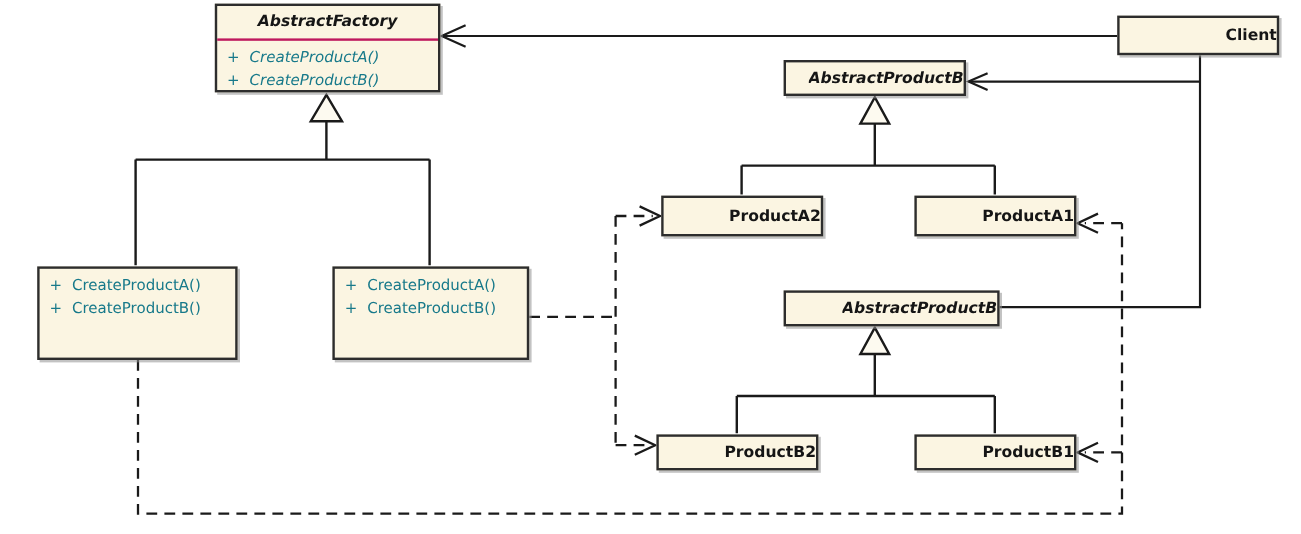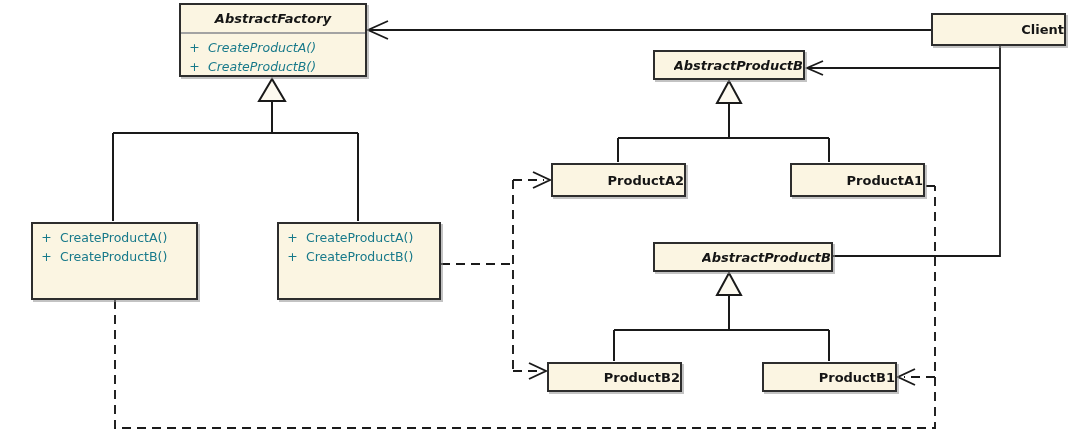--- a/index.html
+++ b/index.html
@@ -11,21 +11,21 @@
 
   .uml-class {
     position:absolute; box-sizing:border-box; z-index:2;
     background:#FBF5E2; border:2px solid #2d2d2d;
     box-shadow:2px 2px 0 rgba(145,145,145,.55);
   }
   .uml-title {
     font-weight:bold; font-size:13px; color:#151515; text-align:center;
     white-space:nowrap; overflow:hidden;
   }
-  .two .uml-title { border-bottom:2px solid #a3a3a3; }
+  .two .uml-title { border-bottom:2px solid #be185d; }
   .uml-class.af .uml-title { line-height:27px; height:27px; }
   .uml-class.cf .uml-title { line-height:29px; height:29px; }
   .single { display:flex; align-items:center; justify-content:flex-end; }
   .single .uml-title { border:none; }
   .abstract .uml-title, .abstract .uml-method { font-style:italic; }
 
   .uml-methods { padding-top:4px; }
   .uml-method {
     display:flex; font-size:12.5px; line-height:19px; color:#17798A; white-space:nowrap;
   }
@@ -97,21 +97,21 @@
   </div>
 
   <div class="uml-class single abstract" style="left:653px;top:50px;width:152px;height:30px;">
     <div class="uml-title">AbstractProductB</div>
   </div>
 
   <div class="uml-class single" style="left:551px;top:163px;width:135px;height:34px;">
     <div class="uml-title">ProductA2</div>
   </div>
 
-  <div class="uml-class single" style="left:790px;top:163px;width:135px;height:34px;">
+  <div class="uml-class single" style="left:762px;top:163px;width:135px;height:34px;">
     <div class="uml-title">ProductA1</div>
   </div>
 
   <div class="uml-class single abstract" style="left:653px;top:242px;width:180px;height:30px;">
     <div class="uml-title">AbstractProductB</div>
   </div>
 
   <div class="uml-class single" style="left:547px;top:362px;width:135px;height:30px;">
     <div class="uml-title">ProductB2</div>
   </div>

